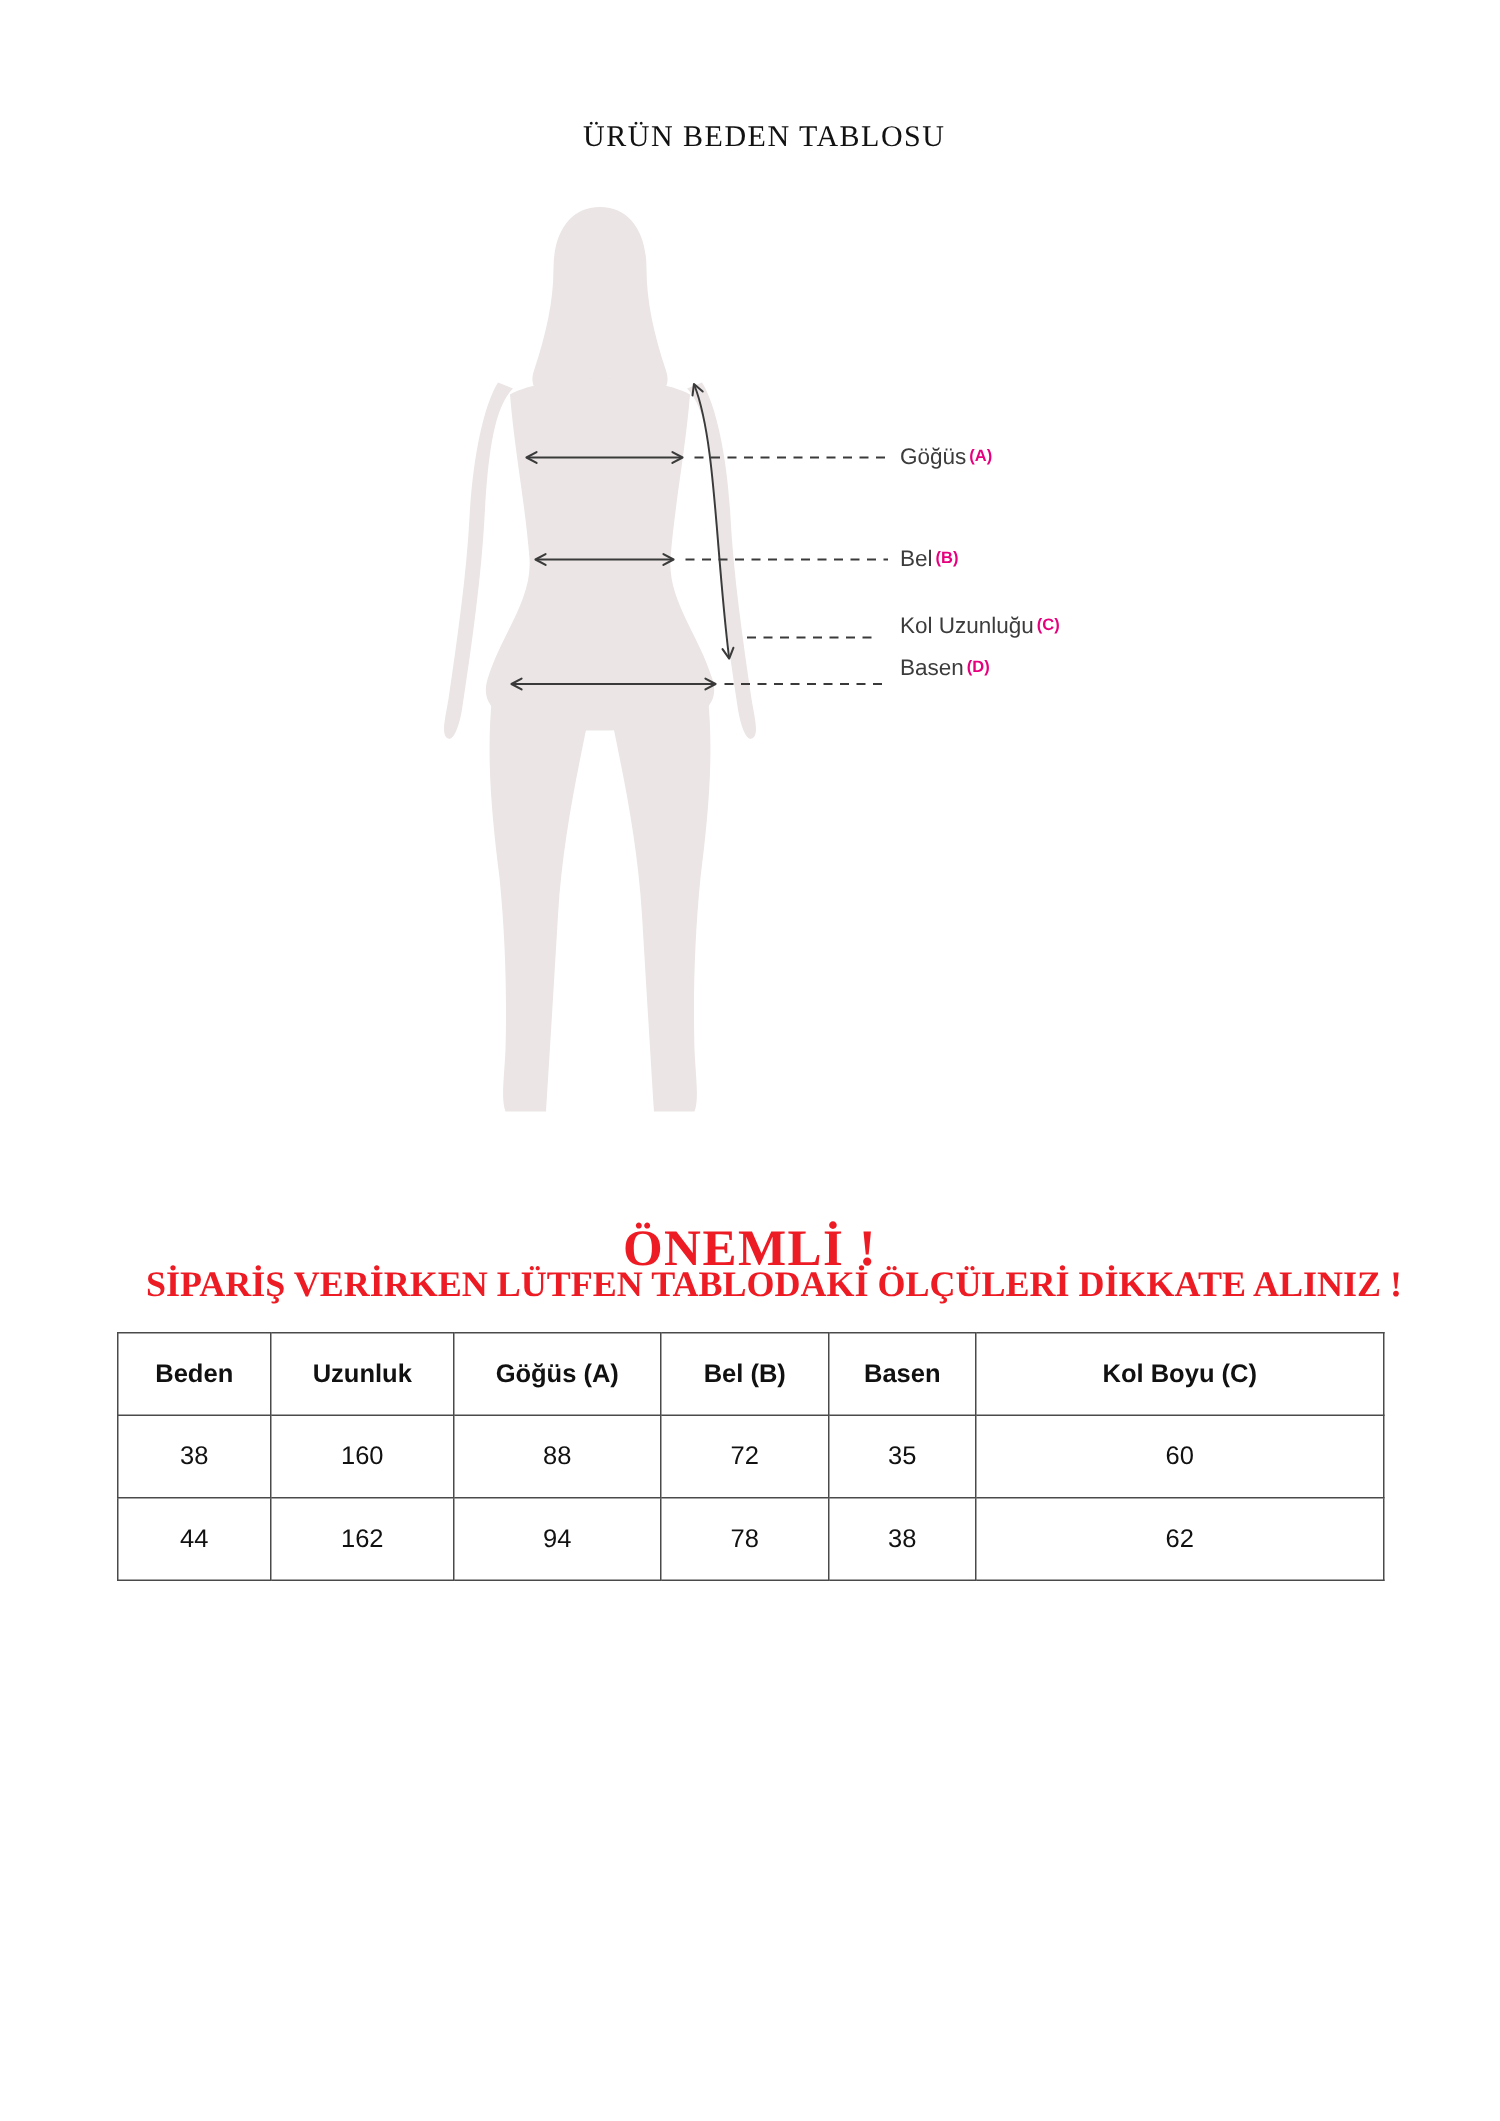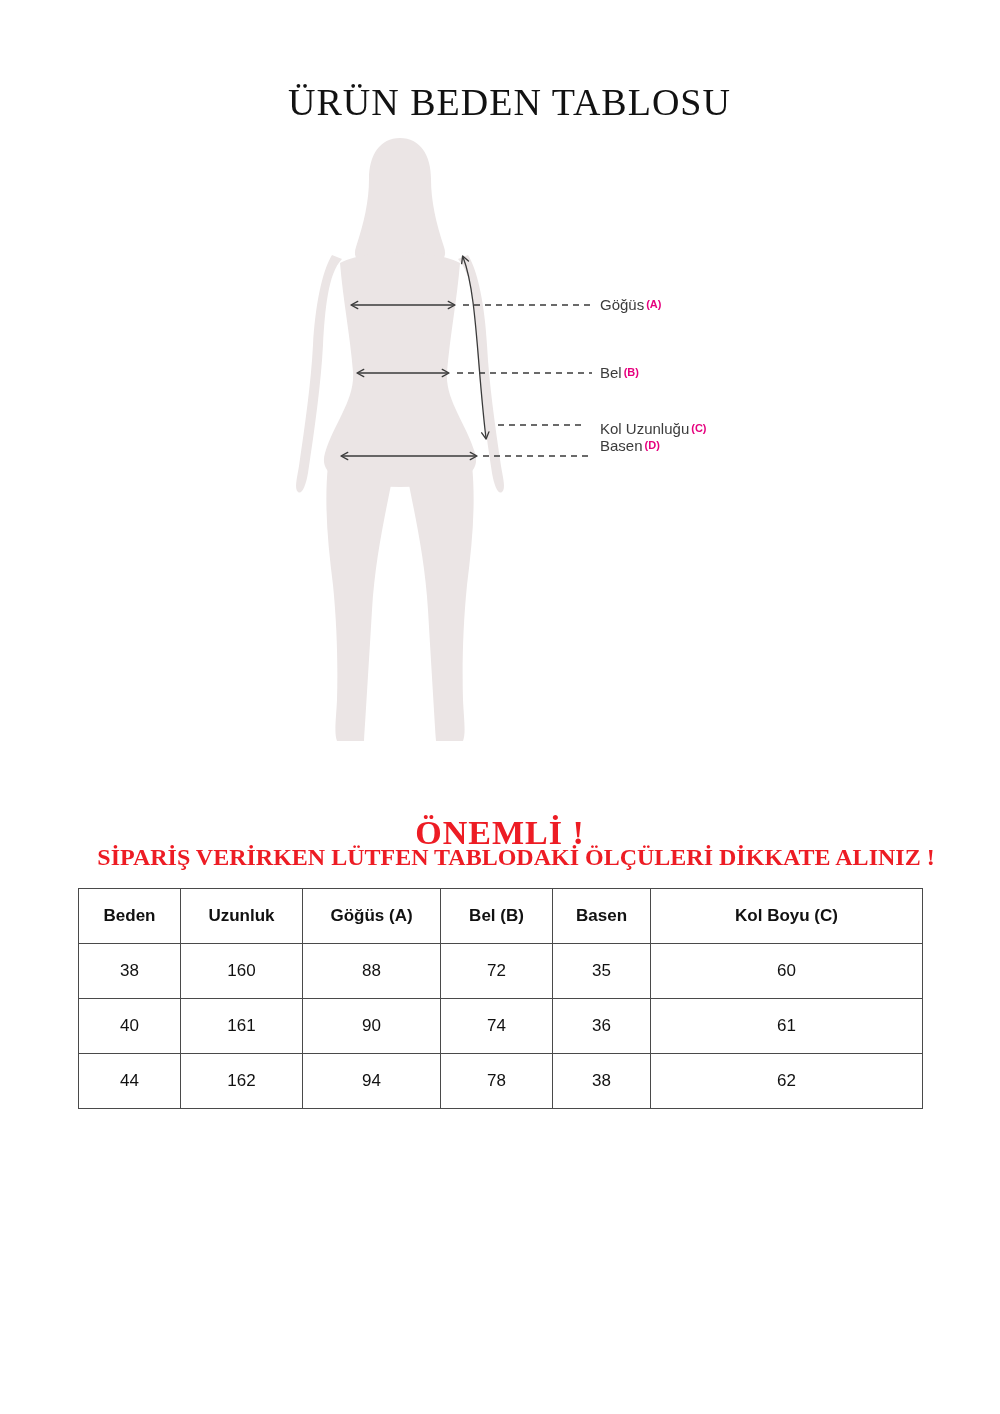--- a/index.html
+++ b/index.html
@@ -3,21 +3,21 @@
 <meta charset="utf-8">
 <style>
   * { margin:0; padding:0; box-sizing:border-box; }
   html,body { background:#ffffff; }
   body { font-family:"Liberation Sans", sans-serif; }
   .page { position:relative; width:1000px; height:1414px; background:#ffffff; overflow:hidden; margin:0 auto; }
 
   .title {
     position:absolute; top:80px; left:0; width:100%;
     text-align:center; font-family:"Liberation Serif", serif;
-    font-size:38px; font-weight:400; color:#121212; letter-spacing:1px;padding-left:19px;
+    font-size:20px; font-weight:400; color:#121212; letter-spacing:1px;padding-left:19px;
   }
 
   .diagram { position:absolute; left:270px; top:135px; width:520px; height:630px; }
   .diagram svg { position:absolute; left:0; top:0; }
 
   .dlabel {
     position:absolute; left:330px; white-space:nowrap;
     font-size:15px; color:#3c3c3c; line-height:18px;
   }
   .dlabel .lletter {
@@ -85,21 +85,21 @@
         <path d="M193,122 C207,158 207,230 216,303" marker-start="url(#ah)" marker-end="url(#ah)"></path>
       </g>
     </svg>
 
     <div class="dlabel" style="top:161px">
       <span class="lname">Göğüs</span><span class="lletter">(A)</span>
     </div>
     <div class="dlabel" style="top:229px">
       <span class="lname">Bel</span><span class="lletter">(B)</span>
     </div>
-    <div class="dlabel" style="top:285px">
+    <div class="dlabel" style="top:274px">
       <span class="lname">Kol Uzunluğu</span><span class="lletter">(C)</span>
     </div>
     <div class="dlabel" style="top:302px">
       <span class="lname">Basen</span><span class="lletter">(D)</span>
     </div>
   </div>
 
   <div class="important">ÖNEMLİ !</div>
   <div class="warning">SİPARİŞ VERİRKEN LÜTFEN TABLODAKİ ÖLÇÜLERİ DİKKATE ALINIZ !</div>
 
@@ -125,28 +125,20 @@
     <tbody>
       <tr>
         <td>38</td>
         <td>160</td>
         <td>88</td>
         <td>72</td>
         <td>35</td>
         <td>60</td>
       </tr>
       <tr>
-        <td>40</td>
-        <td>161</td>
-        <td>90</td>
-        <td>74</td>
-        <td>36</td>
-        <td>61</td>
-      </tr>
-      <tr>
         <td>44</td>
         <td>162</td>
         <td>94</td>
         <td>78</td>
         <td>38</td>
         <td>62</td>
       </tr>
     </tbody>
   </table>
 

